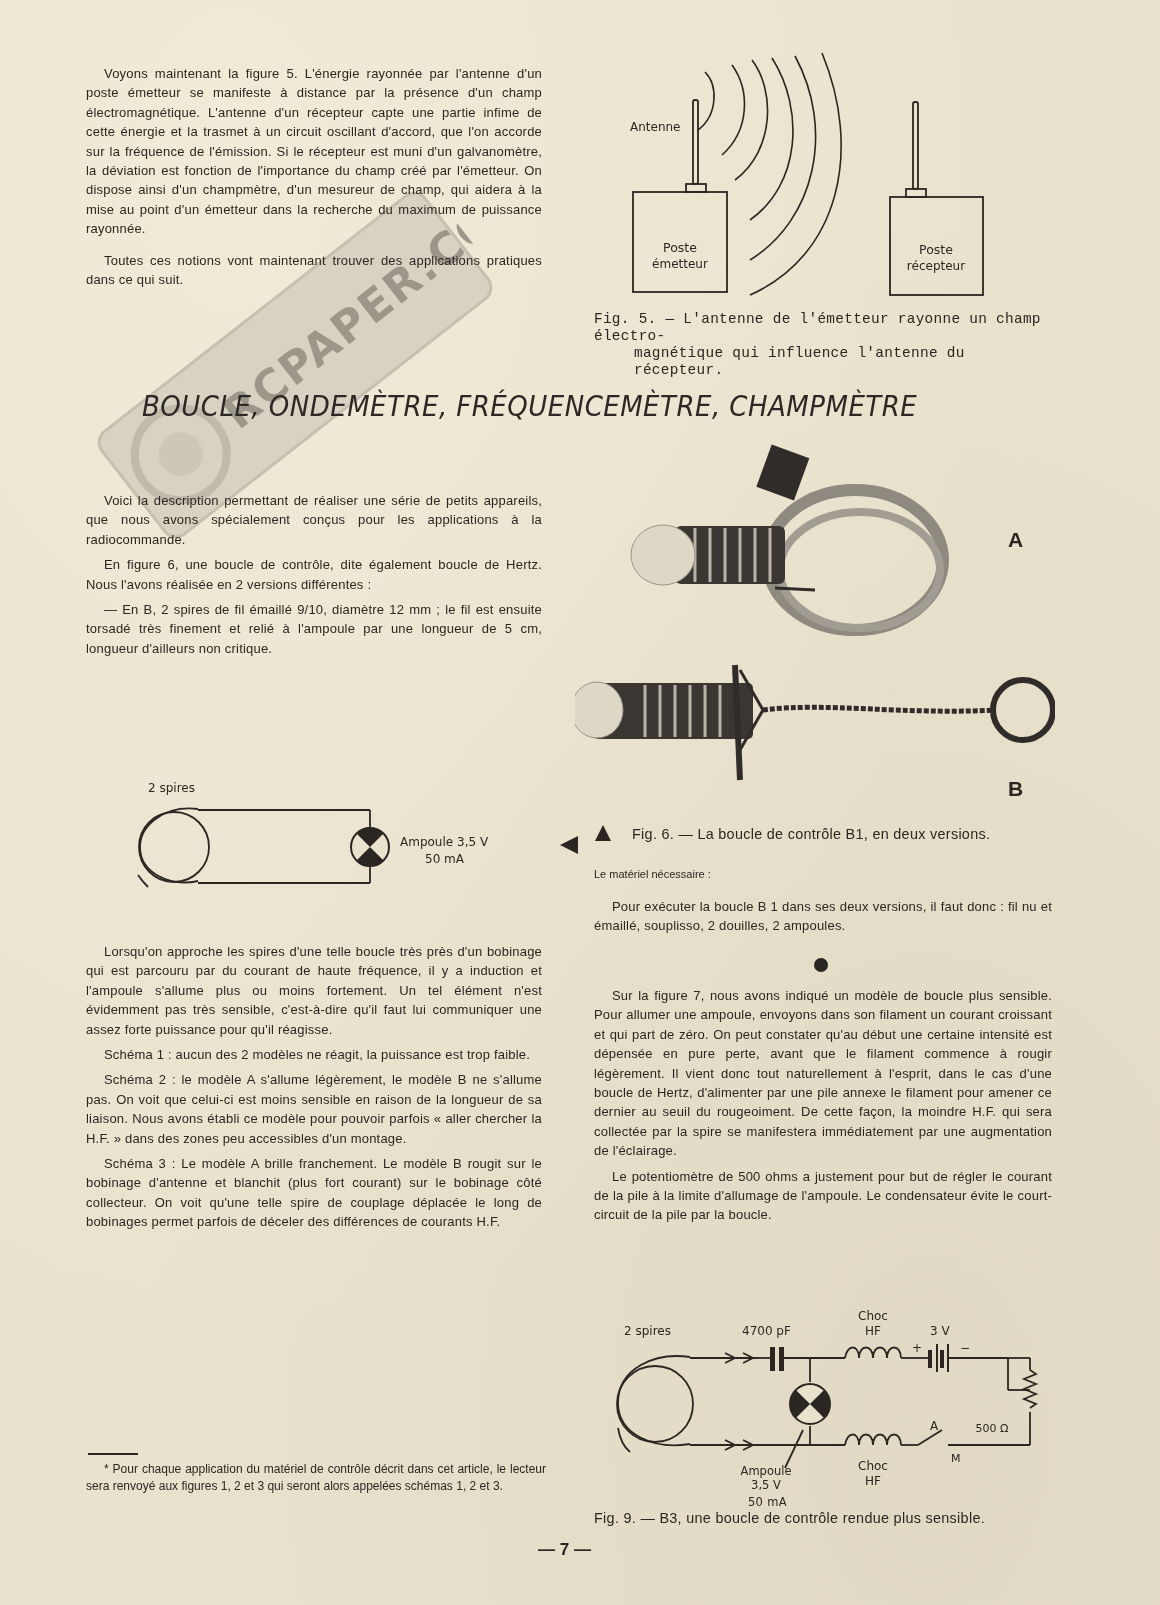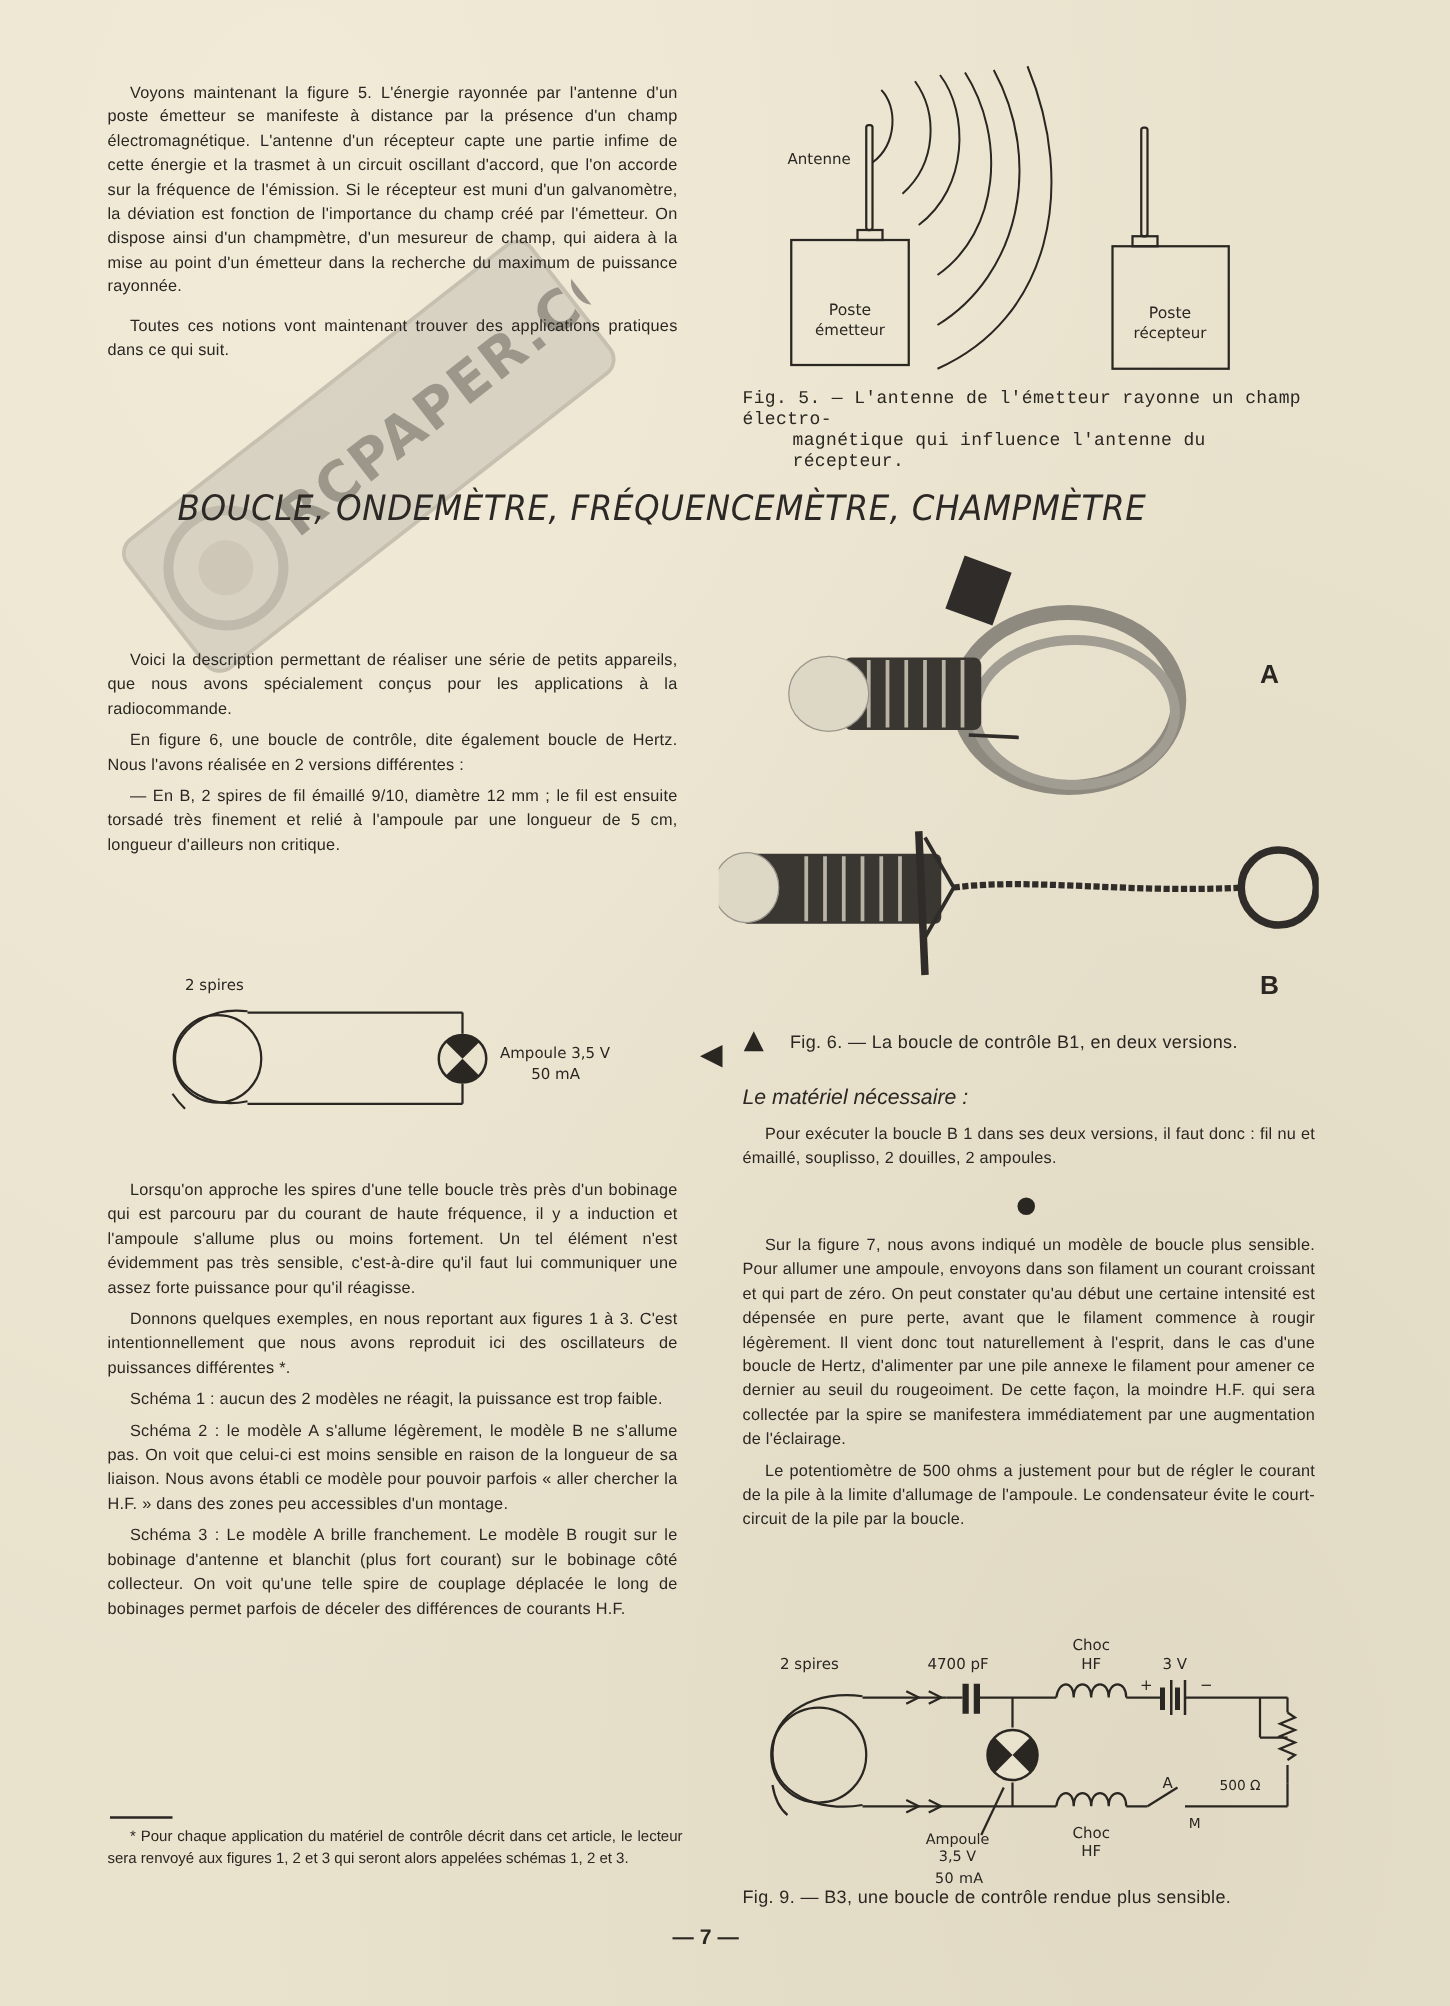--- a/index.html
+++ b/index.html
@@ -14,35 +14,35 @@
     background:
       radial-gradient(ellipse at 20% 10%, rgba(255,250,235,0.35), transparent 60%),
       radial-gradient(ellipse at 80% 90%, rgba(200,190,165,0.25), transparent 60%);
   }
   .col {
     position: absolute; font-size: 13px; line-height: 19.4px;
     text-align: justify; letter-spacing: 0.2px;
   }
   .col p { margin: 0 0 6px 0; text-indent: 18px; }
   .left-top { left: 86px; top: 64px; width: 456px; }
-  .left-mid { left: 86px; top: 518px; width: 456px; }
+  .left-mid { left: 86px; top: 491px; width: 456px; }
   .left-low { left: 86px; top: 942px; width: 456px; }
   .right-low { left: 594px; top: 986px; width: 458px; }
   .headline {
     position: absolute; left: 142px; top: 390px; width: 880px;
     font-family: "DejaVu Sans", sans-serif; font-style: italic;
     font-size: 28px; letter-spacing: 0.5px; color: #2b2825; white-space: nowrap;
     transform: scaleX(0.93); transform-origin: left center;
   }
   .caption { position: absolute; font-size: 14.4px; line-height: 17px; letter-spacing: 0.3px; }
   .fig5-cap { left: 594px; top: 311px; width: 460px; font-family: Liberation Mono, monospace; }
   .fig5-cap .l2 { padding-left: 40px; display: block; }
   .fig6-cap { left: 632px; top: 826px; }
   .fig7-cap { left: 594px; top: 1497px; }
-  .subhead { position: absolute; left: 594px; top: 868px; font-style: italic; font-size: 17px; text-align: right; }
+  .subhead { position: absolute; left: 594px; top: 868px; font-size: 11px; text-align: right; }
   .bullet-dot { position: absolute; left: 814px; top: 958px; width: 14px; height: 14px; border-radius: 50%; background: #2a2723; }
   .arrow-left { position: absolute; left: 560px; top: 836px; width: 0; height: 0;
     border-top: 9px solid transparent; border-bottom: 9px solid transparent; border-right: 18px solid #2a2723; }
   .arrow-up { position: absolute; left: 595px; top: 825px; width: 0; height: 0;
     border-left: 8px solid transparent; border-right: 8px solid transparent; border-bottom: 16px solid #2a2723; }
   .fn-rule { position: absolute; left: 88px; top: 1453px; width: 50px; height: 1.5px; background: #2a2723; }
   .footnote { position: absolute; left: 86px; top: 1461px; width: 460px; font-size: 12px; line-height: 17px; text-align: justify; }
   .footnote p { margin: 0; text-indent: 18px; }
   .pagenum { position: absolute; left: 538px; top: 1540px; font-size: 17px; font-weight: bold; }
   svg text { font-family: "DejaVu Sans", sans-serif; fill: #2a2723; }
@@ -163,21 +163,20 @@
     <circle cx="240" cy="72" r="19" fill="#e9e2cd" stroke="#2a2723" stroke-width="2"></circle>
     <path d="M226.5,58.5 L240,72 L253.5,58.5 A19,19 0 0 0 226.5,58.5 Z" fill="#2a2723"></path>
     <path d="M226.5,85.5 L240,72 L253.5,85.5 A19,19 0 0 1 226.5,85.5 Z" fill="#2a2723"></path>
   </g>
   <text x="270" y="71" font-size="12">Ampoule 3,5 V</text>
   <text x="295" y="88" font-size="12">50 mA</text>
 </svg>
 
 <div class="col left-low">
   <p>Lorsqu'on approche les spires d'une telle boucle très près d'un bobinage qui est parcouru par du courant de haute fréquence, il y a induction et l'ampoule s'allume plus ou moins fortement. Un tel élément n'est évidemment pas très sensible, c'est-à-dire qu'il faut lui communiquer une assez forte puissance pour qu'il réagisse.</p>
-  <p>Donnons quelques exemples, en nous reportant aux figures 1 à 3. C'est intentionnellement que nous avons reproduit ici des oscillateurs de puissances différentes *.</p>
   <p>Schéma 1 : aucun des 2 modèles ne réagit, la puissance est trop faible.</p>
   <p>Schéma 2 : le modèle A s'allume légèrement, le modèle B ne s'allume pas. On voit que celui-ci est moins sensible en raison de la longueur de sa liaison. Nous avons établi ce modèle pour pouvoir parfois « aller chercher la H.F. » dans des zones peu accessibles d'un montage.</p>
   <p>Schéma 3 : Le modèle A brille franchement. Le modèle B rougit sur le bobinage d'antenne et blanchit (plus fort courant) sur le bobinage côté collecteur. On voit qu'une telle spire de couplage déplacée le long de bobinages permet parfois de déceler des différences de courants H.F.</p>
 </div>
 
 <div class="fn-rule"></div>
 <div class="footnote">
   <p>* Pour chaque application du matériel de contrôle décrit dans cet article, le lecteur sera renvoyé aux figures 1, 2 et 3 qui seront alors appelées schémas 1, 2 et 3.</p>
 </div>
 

